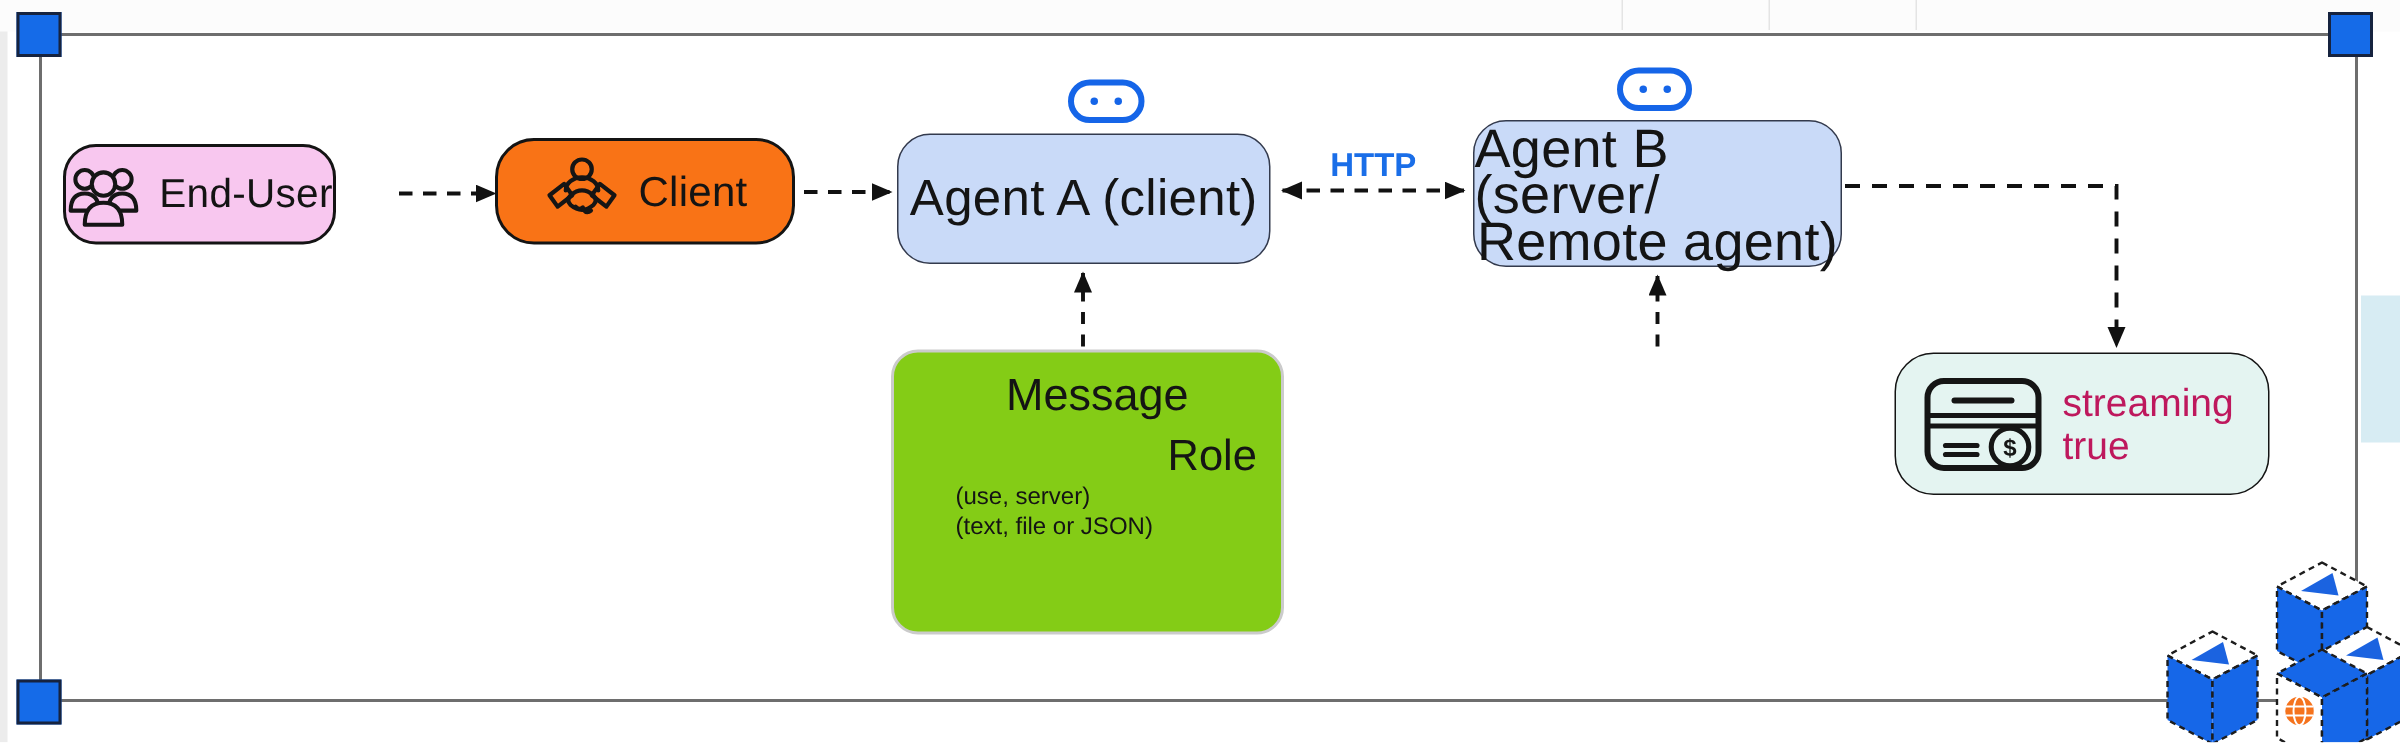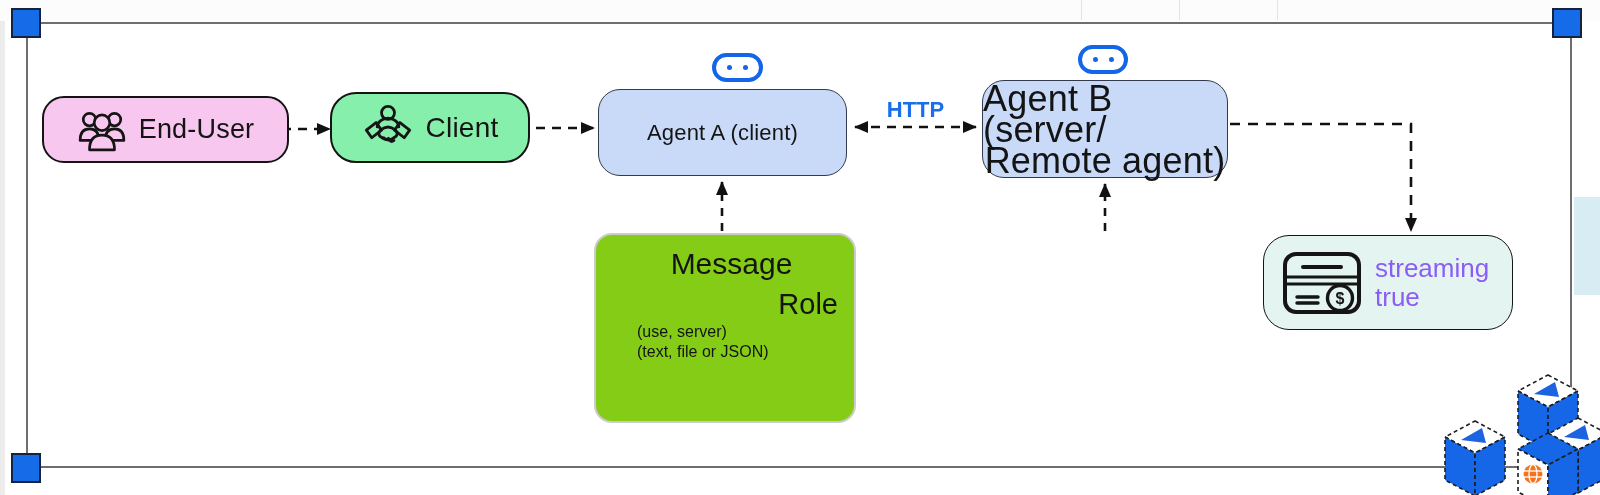--- a/index.html
+++ b/index.html
@@ -20,28 +20,28 @@
     position:absolute; width:30px; height:30px; background:#156BE8;
     border:2px solid #16233f; z-index:6;
   }
   .cyan-panel { position:absolute; left:1574px; top:197px; width:26px; height:98px; background:#D7ECF3; }
 
   .node {
     position:absolute; display:flex; align-items:center; justify-content:center;
     border-radius:22px; z-index:3;
   }
   .node-label { font-size:27px; font-weight:500; color:#141414; letter-spacing:0.2px; }
-  .node-end-user { left:42px; top:96px; width:247px; height:67px; background:#F8C7EF; border:2.5px solid #141414; gap:12px; }
-  .node-client   { left:330px; top:92px; width:200px; height:71px; background:#86efac; border:2.5px solid #141414; border-radius:26px; gap:12px; }
+  .node-end-user { left:42px; top:96px; width:182px; height:67px; background:#F8C7EF; border:2.5px solid #141414; gap:12px; }
+  .node-client   { left:330px; top:92px; width:200px; height:71px; background:#f97316; border:2.5px solid #141414; border-radius:26px; gap:12px; }
   .node-agent-a  { left:598px; top:89px; width:249px; height:87px; background:#C9DAF8; border:1.5px solid #333a4d; }
   .node-agent-b  { left:982px; top:80px; width:246px; height:98px; background:#C9DAF8; border:1.5px solid #333a4d; flex-direction:column; }
   .node-agent-b .node-label { line-height:31px; font-size:36px; }
-  .node-agent-a .node-label { font-size:22px; }
+  .node-agent-a .node-label { font-size:34px; }
   .node-streaming { left:1263px; top:235px; width:250px; height:95px; background:#E4F4F1; border:1.5px solid #141414; border-radius:26px; justify-content:flex-start; padding-left:18px; gap:13px; }
-  .node-streaming .txt { font-size:26px; line-height:29px; color:#8b5cf6; }
+  .node-streaming .txt { font-size:26px; line-height:29px; color:#be185d; }
 
   .robot {
     position:absolute; border:4.5px solid #1565E8; border-radius:15px; background:#fff;
     display:flex; align-items:center; justify-content:center; gap:11px; z-index:3;
   }
   .robot .eye { width:5px; height:5px; border-radius:50%; background:#1565E8; }
   .robot-a { left:712px; top:53px; width:51px; height:29px; }
   .robot-b { left:1078px; top:45px; width:50px; height:29px; }
 
   .card {

